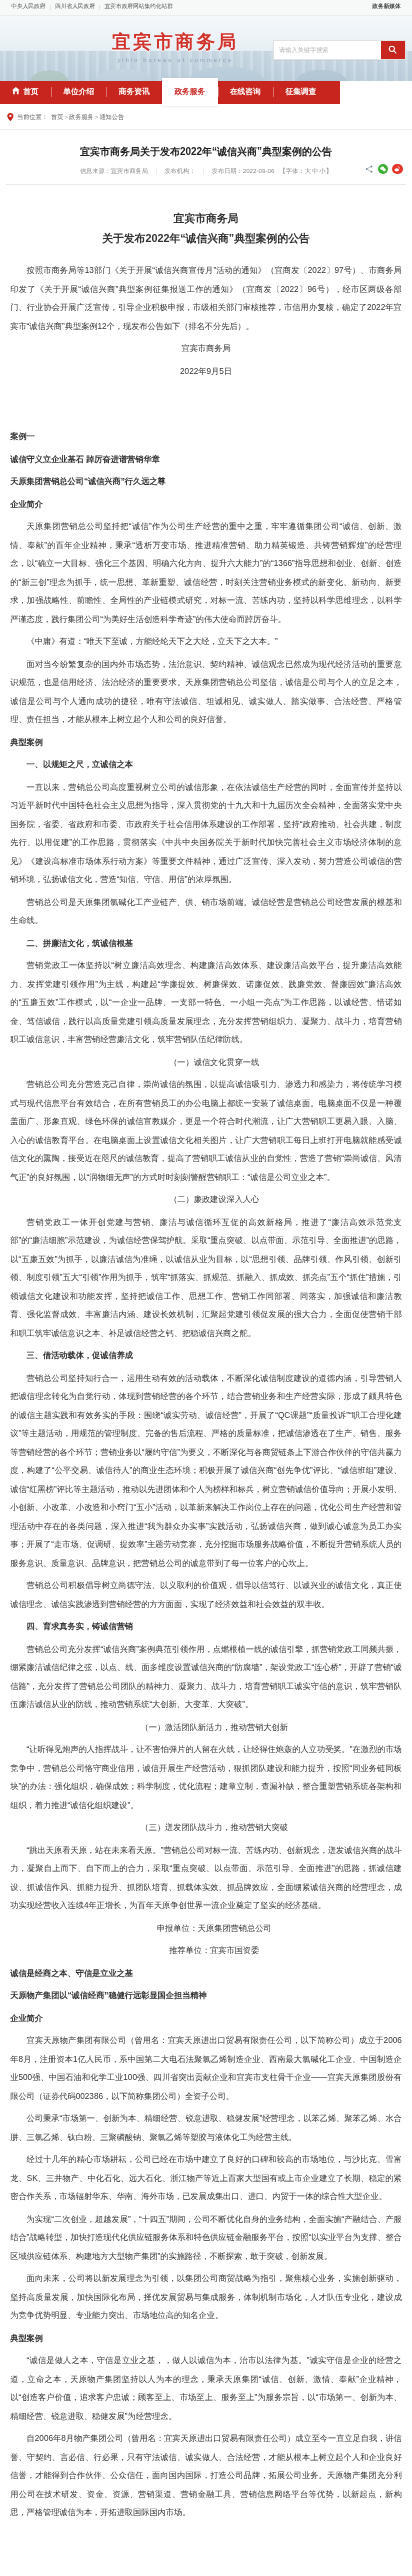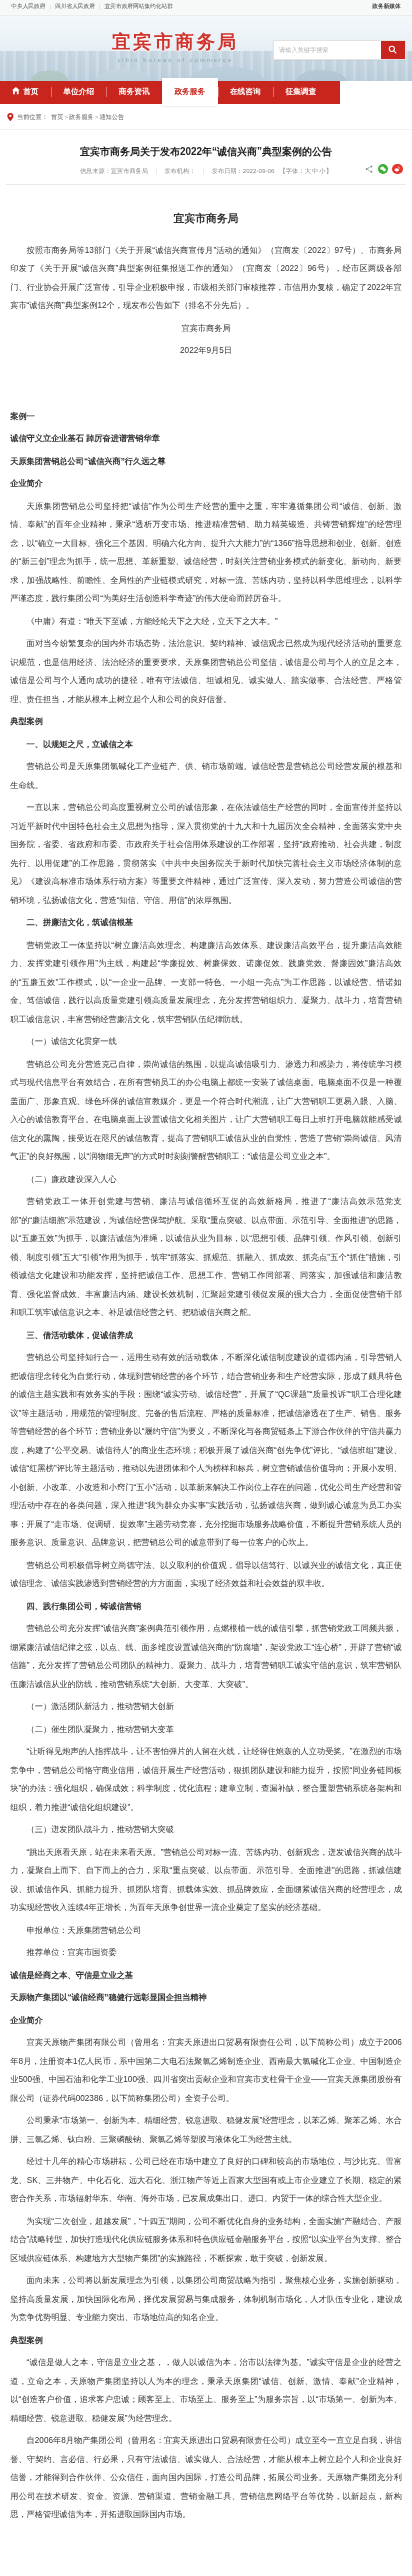--- a/index.html
+++ b/index.html
@@ -93,25 +93,25 @@
   .ic-weibo{ background:#e6362c; }
   
   .doc{ margin-top:23px; }
   .doc-title{
     text-align:center; font-size:10.8px; font-weight:bold; color:#333; line-height:1.9;
   }
   .doc-body{ margin-top:13.4px; }
   .doc-body p{ margin:4px; font-size:8.2px; line-height:18.5px; color:#333; }
   .b-p    { text-indent:2em; text-align:justify; }
   .b-sec  { text-indent:2em; font-weight:bold; }
-  .b-sub  { text-indent:2em; }
+  .b-sub  { text-indent:2em;text-align:center; }
   .b-ct   { text-align:left; font-weight:bold; }
   .b-center{ text-align:center; }
   .b-case { font-weight:bold; margin-top:47px !important; }
-  .b-meta { text-indent:2em; }
+  .b-meta { text-indent:2em;text-align:center; }
 </style>
 </head>
 <body>
 
 <div class="topbar">
   <div class="topbar-left" id="topbar-links">
       <a class="topbar-link">中央人民政府</a>
       <span class="topbar-sep">|</span>
       <a class="topbar-link">四川省人民政府</a>
       <span class="topbar-sep">|</span>
@@ -215,49 +215,49 @@
             <ellipse cx="5.4" cy="7.4" rx="4.4" ry="3.2" fill="#fff"></ellipse>
             <path d="M7.5 1.2 A4.6 4.6 0 0 1 11 5" fill="none" stroke="#fff" stroke-width="1.2"></path>
           </svg>
       </span>
     </span>
   </div>
 
   <div class="doc">
     <div class="doc-title">
       <div>宜宾市商务局</div>
+      <div>关于发布2022年“诚信兴商”典型案例的公告</div>
     </div>
     <div class="doc-body" id="doc-body">
         <p class="b-p">按照市商务局等13部门《关于开展“诚信兴商宣传月”活动的通知》（宜商发〔2022〕97号）、市商务局印发了《关于开展“诚信兴商”典型案例征集报送工作的通知》（宜商发〔2022〕96号），经市区两级各部门、行业协会开展广泛宣传，引导企业积极申报，市级相关部门审核推荐，市信用办复核，确定了2022年宜宾市“诚信兴商”典型案例12个，现发布公告如下（排名不分先后）。</p>
         <p class="b-center">宜宾市商务局</p>
         <p class="b-center">2022年9月5日</p>
         <p class="b-case">案例一</p>
         <p class="b-ct">诚信守义立企业基石 踔厉奋进谱营销华章</p>
         <p class="b-ct">天原集团营销总公司“诚信兴商”行久远之尊</p>
         <p class="b-ct">企业简介</p>
         <p class="b-p">天原集团营销总公司坚持把“诚信”作为公司生产经营的重中之重，牢牢遵循集团公司“诚信、创新、激情、奉献”的百年企业精神，秉承“透析万变市场、推进精准营销、助力精英锻造、共铸营销辉煌”的经营理念，以“确立一大目标、强化三个基因、明确六化方向、提升六大能力”的“1366”指导思想和创业、创新、创造的“新三创”理念为抓手，统一思想、革新重塑、诚信经营，时刻关注营销业务模式的新变化、新动向、新要求，加强战略性、前瞻性、全局性的产业链模式研究，对标一流、苦练内功，坚持以科学思维理念，以科学严谨态度，践行集团公司“为美好生活创造科学奇迹”的伟大使命而踔厉奋斗。</p>
         <p class="b-p">《中庸》有道：“唯天下至诚，方能经纶天下之大经，立天下之大本。”</p>
         <p class="b-p">面对当今纷繁复杂的国内外市场态势，法治意识、契约精神、诚信观念已然成为现代经济活动的重要意识规范，也是信用经济、法治经济的重要要求。天原集团营销总公司坚信，诚信是公司与个人的立足之本，诚信是公司与个人通向成功的捷径，唯有守法诚信、坦诚相见、诚实做人、踏实做事、合法经营、严格管理、责任担当，才能从根本上树立起个人和公司的良好信誉。</p>
         <p class="b-ct">典型案例</p>
         <p class="b-sec">一、以规矩之尺，立诚信之本</p>
+        <p class="b-p">一直以来，营销总公司高度重视树立公司的诚信形象，在依法诚信生产经营的同时，全面宣传并坚持以习近平新时代中国特色社会主义思想为指导，深入贯彻党的十九大和十九届历次全会精神，全面落实党中央国务院，省委、省政府和市委、市政府关于社会信用体系建设的工作部署，坚持“政府推动、社会共建，制度先行、以用促建”的工作思路，贯彻落实《中共中央国务院关于新时代加快完善社会主义市场经济体制的意见》《建设高标准市场体系行动方案》等重要文件精神，通过广泛宣传、深入发动，努力营造公司诚信的营销环境，弘扬诚信文化，营造“知信、守信、用信”的浓厚氛围。</p>
         <p class="b-p">营销总公司是天原集团氯碱化工产业链产、供、销市场前端。诚信经营是营销总公司经营发展的根基和生命线。</p>
-        <p class="b-p">一直以来，营销总公司高度重视树立公司的诚信形象，在依法诚信生产经营的同时，全面宣传并坚持以习近平新时代中国特色社会主义思想为指导，深入贯彻党的十九大和十九届历次全会精神，全面落实党中央国务院，省委、省政府和市委、市政府关于社会信用体系建设的工作部署，坚持“政府推动、社会共建，制度先行、以用促建”的工作思路，贯彻落实《中共中央国务院关于新时代加快完善社会主义市场经济体制的意见》《建设高标准市场体系行动方案》等重要文件精神，通过广泛宣传、深入发动，努力营造公司诚信的营销环境，弘扬诚信文化，营造“知信、守信、用信”的浓厚氛围。</p>
         <p class="b-sec">二、拼廉洁文化，筑诚信根基</p>
         <p class="b-p">营销党政工一体坚持以“树立廉洁高效理念、构建廉洁高效体系、建设廉洁高效平台，提升廉洁高效能力、发挥党建引领作用”为主线，构建起“学廉提效、树廉保效、诺廉促效、践廉党效、督廉固效”廉洁高效的“五廉五效”工作模式，以“一企业一品牌、一支部一特色、一小组一亮点”为工作思路，以诚经营、惜诺如金、笃信诚信，践行以高质量党建引领高质量发展理念，充分发挥营销组织力、凝聚力、战斗力，培育营销职工诚信意识，丰富营销经营廉洁文化，筑牢营销队伍纪律防线。</p>
         <p class="b-sub">（一）诚信文化贯穿一线</p>
         <p class="b-p">营销总公司充分营造克己自律，崇尚诚信的氛围，以提高诚信吸引力、渗透力和感染力，将传统学习模式与现代信息平台有效结合，在所有营销员工的办公电脑上都统一安装了诚信桌面。电脑桌面不仅是一种覆盖面广、形象直观、绿色环保的诚信宣教媒介，更是一个符合时代潮流，让广大营销职工更易入眼、入脑、入心的诚信教育平台。在电脑桌面上设置诚信文化相关图片，让广大营销职工每日上班打开电脑就能感受诚信文化的熏陶，接受近在咫尺的诚信教育，提高了营销职工诚信从业的自觉性，营造了营销“崇尚诚信、风清气正”的良好氛围，以“润物细无声”的方式时时刻刻警醒营销职工：“诚信是公司立业之本”。</p>
         <p class="b-sub">（二）廉政建设深入人心</p>
         <p class="b-p">营销党政工一体开创党建与营销、廉洁与诚信循环互促的高效新格局，推进了“廉洁高效示范党支部”的“廉洁细胞”示范建设，为诚信经营保驾护航。采取“重点突破、以点带面、示范引导、全面推进”的思路，以“五廉五效”为抓手，以廉洁诚信为准绳，以诚信从业为目标，以“思想引领、品牌引领、作风引领、创新引领、制度引领”五大“引领”作用为抓手，筑牢“抓落实、抓规范、抓融入、抓成效、抓亮点”五个“抓住”措施，引领诚信文化建设和功能发挥，坚持把诚信工作、思想工作、营销工作同部署、同落实，加强诚信和廉洁教育、强化监督成效、丰富廉洁内涵、建设长效机制，汇聚起党建引领促发展的强大合力，全面促使营销干部和职工筑牢诚信意识之本、补足诚信经营之钙、把稳诚信兴商之舵。</p>
         <p class="b-sec">三、借活动载体，促诚信养成</p>
         <p class="b-p">营销总公司坚持知行合一，运用生动有效的活动载体，不断深化诚信制度建设的道德内涵，引导营销人把诚信理念转化为自觉行动，体现到营销经营的各个环节，结合营销业务和生产经营实际，形成了颇具特色的诚信主题实践和有效务实的手段：围绕“诚实劳动、诚信经营”，开展了“QC课题”“质量投诉”“职工合理化建议”等主题活动，用规范的管理制度、完备的售后流程、严格的质量标准，把诚信渗透在了生产、销售、服务等营销经营的各个环节；营销业务以“履约守信”为要义，不断深化与各商贸链条上下游合作伙伴的守信共赢力度，构建了“公平交易、诚信待人”的商业生态环境；积极开展了诚信兴商“创先争优”评比、“诚信班组”建设、诚信“红黑榜”评比等主题活动，推动以先进团体和个人为榜样和标兵，树立营销诚信价值导向；开展小发明、小创新、小改革、小改造和小窍门“五小”活动，以革新来解决工作岗位上存在的问题，优化公司生产经营和管理活动中存在的各类问题，深入推进“我为群众办实事”实践活动，弘扬诚信兴商，做到诚心诚意为员工办实事；开展了“走市场、促调研、提效率”主题劳动竞赛，充分挖掘市场服务战略价值，不断提升营销系统人员的服务意识、质量意识、品牌意识，把营销总公司的诚意带到了每一位客户的心坎上。</p>
         <p class="b-p">营销总公司积极倡导树立尚德守法、以义取利的价值观，倡导以信笃行、以诚兴业的诚信文化，真正使诚信理念、诚信实践渗透到营销经营的方方面面，实现了经济效益和社会效益的双丰收。</p>
-        <p class="b-sec">四、践行集团公司，铸诚信营销</p>
+        <p class="b-sec">四、育求真务实，铸诚信营销</p>
         <p class="b-p">营销总公司充分发挥“诚信兴商”案例典范引领作用，点燃根植一线的诚信引擎，抓营销党政工同频共振，绷紧廉洁诚信纪律之弦，以点、线、面多维度设置诚信兴商的“防腐墙”，架设党政工“连心桥”，开辟了营销“诚信路”，充分发挥了营销总公司团队的精神力、凝聚力、战斗力，培育营销职工诚实守信的意识，筑牢营销队伍廉洁诚信从业的防线，推动营销系统“大创新、大变革、大突破”。</p>
         <p class="b-sub">（一）激活团队新活力，推动营销大创新</p>
-        <p class="b-sub">（二）催生团队凝聚力，推动营销大变革</p>
         <p class="b-p">“让听得见炮声的人指挥战斗，让不害怕弹片的人留在火线，让经得住炮轰的人立功受奖。”在激烈的市场竞争中，营销总公司恪守商业信用，诚信开展生产经营活动，狠抓团队建设和能力提升，按照“同业务链同板块”的办法：强化组织，确保成效；科学制度，优化流程；建章立制，查漏补缺，整合重塑营销系统各架构和组织，着力推进“诚信化组织建设”。</p>
         <p class="b-sub">（三）迸发团队战斗力，推动营销大突破</p>
         <p class="b-p">“跳出天原看天原，站在未来看天原。”营销总公司对标一流、苦练内功、创新观念，迸发诚信兴商的战斗力，凝聚自上而下、自下而上的合力，采取“重点突破、以点带面、示范引导、全面推进”的思路，抓诚信建设、抓诚信作风、抓能力提升、抓团队培育、抓载体实效、抓品牌效应，全面绷紧诚信兴商的经营理念，成功实现经营收入连续4年正增长，为百年天原争创世界一流企业奠定了坚实的经济基础。</p>
         <p class="b-meta">申报单位：天原集团营销总公司</p>
         <p class="b-meta">推荐单位：宜宾市国资委</p>
         <p class="b-ct">诚信是经商之本、守信是立业之基</p>
         <p class="b-ct">天原物产集团以“诚信经商”稳健行远彰显国企担当精神</p>
         <p class="b-ct">企业简介</p>
         <p class="b-p">宜宾天原物产集团有限公司（曾用名：宜宾天原进出口贸易有限责任公司，以下简称公司）成立于2006年8月，注册资本1亿人民币，系中国第二大电石法聚氯乙烯制造企业、西南最大氯碱化工企业、中国制造企业500强、中国石油和化学工业100强、四川省突出贡献企业和宜宾市支柱骨干企业——宜宾天原集团股份有限公司（证券代码002386，以下简称集团公司）全资子公司。</p>
         <p class="b-p">公司秉承“市场第一、创新为本、精细经营、锐意进取、稳健发展”经营理念，以苯乙烯、聚苯乙烯、水合肼、三氯乙烯、钛白粉、三聚磷酸钠、聚氯乙烯等塑胶与液体化工为经营主线。</p>

